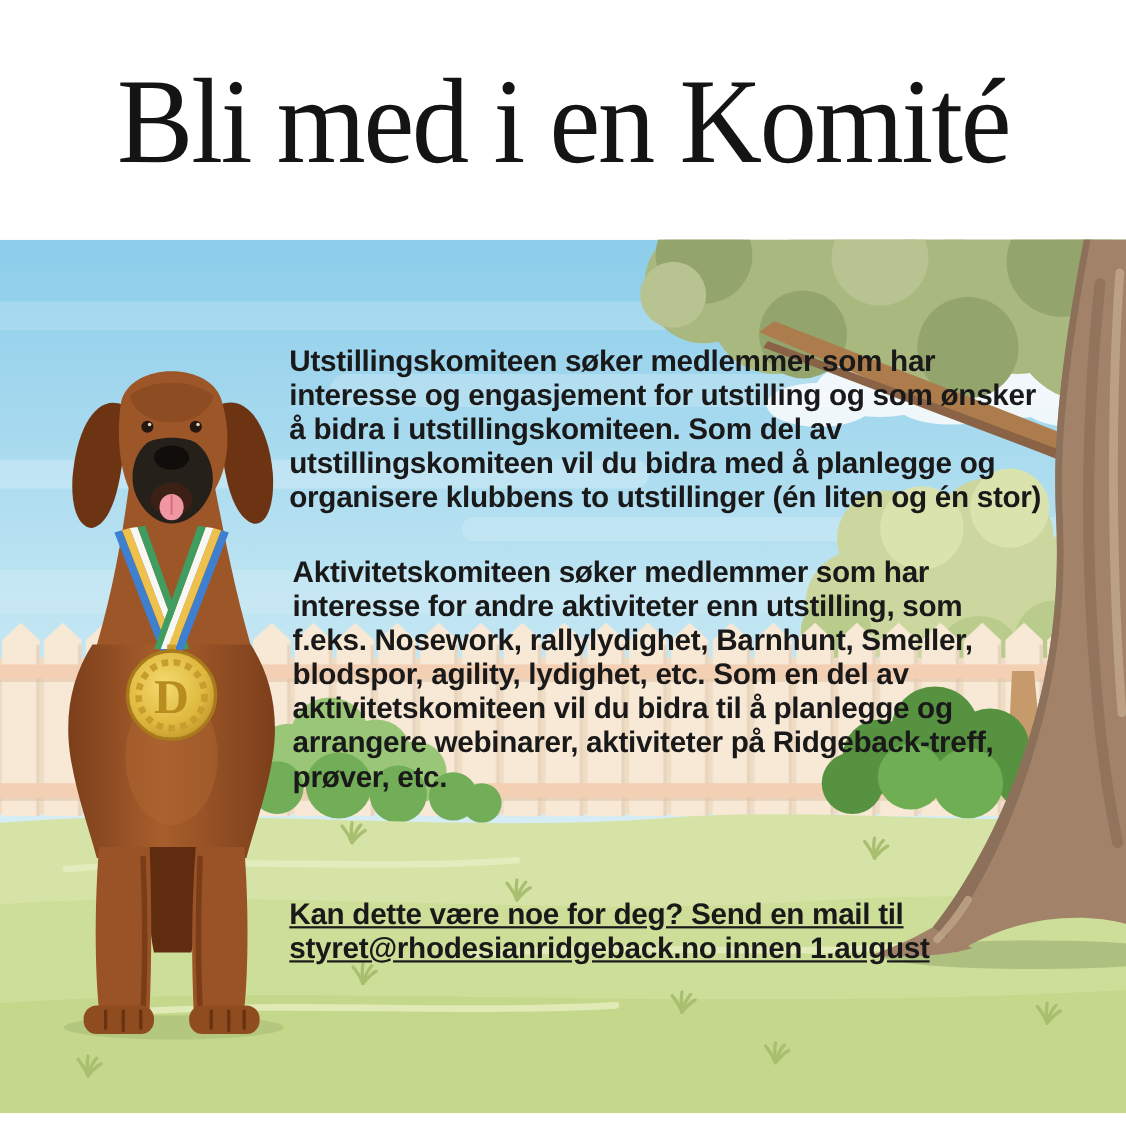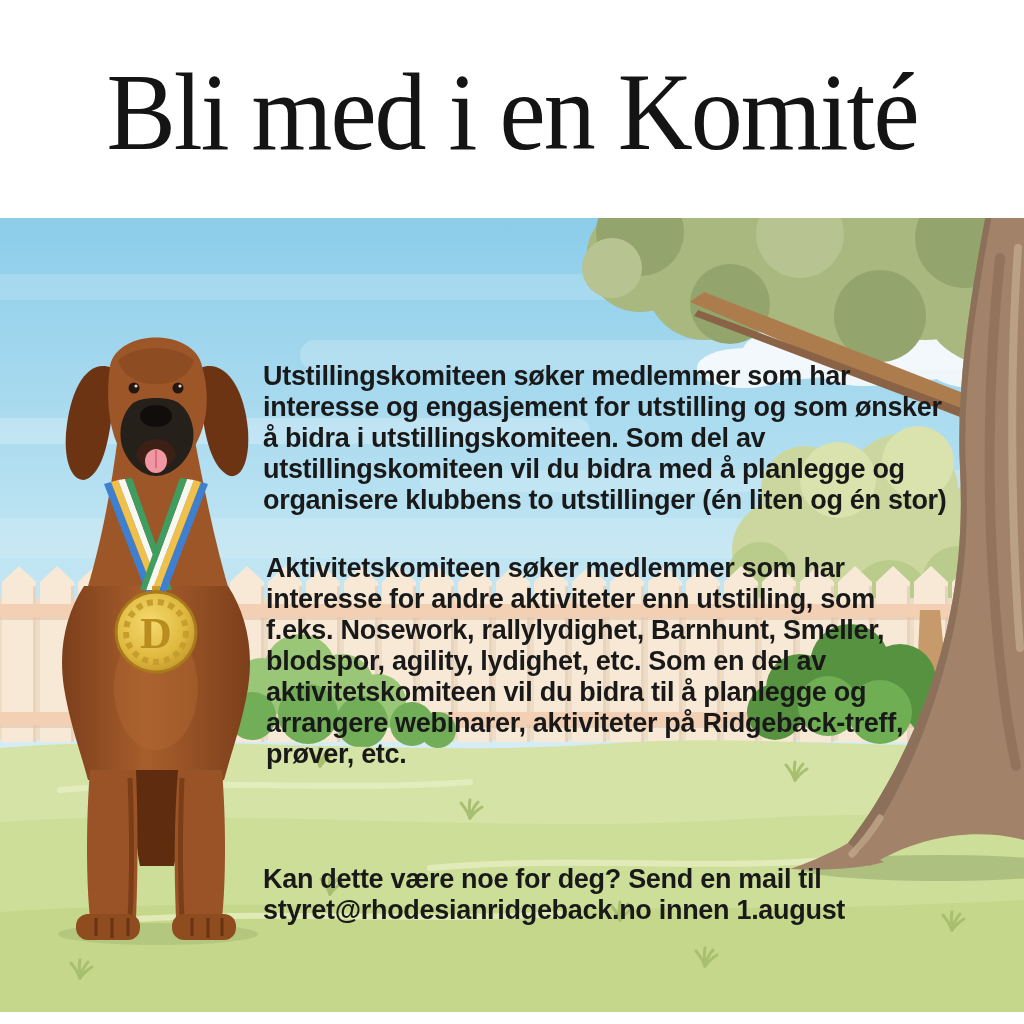--- a/index.html
+++ b/index.html
@@ -26,25 +26,24 @@
   .scene svg { position:absolute; top:0; left:0; }
   .text-block {
     position:absolute;
     font-weight:700;
     font-size:27px;
     line-height:31px;
     letter-spacing:-0.3px;
     color:#191919;
     white-space:pre-line;
     width:730px;
-    margin-top:48px;
   }
   .para1 { left:263px; top:95px;  }
   .para2 { left:266px; top:287px; }
-  .cta   { left:263px; top:598px; }
+  .cta   { left:263px; top:598px;text-decoration:underline; }
 </style>
 </head>
 <body>
 
 <h1 class="title">Bli med i en Komité</h1>
 
 <div class="scene">
 
   <svg width="1024" height="794" viewBox="0 0 1024 794">
     <defs>

